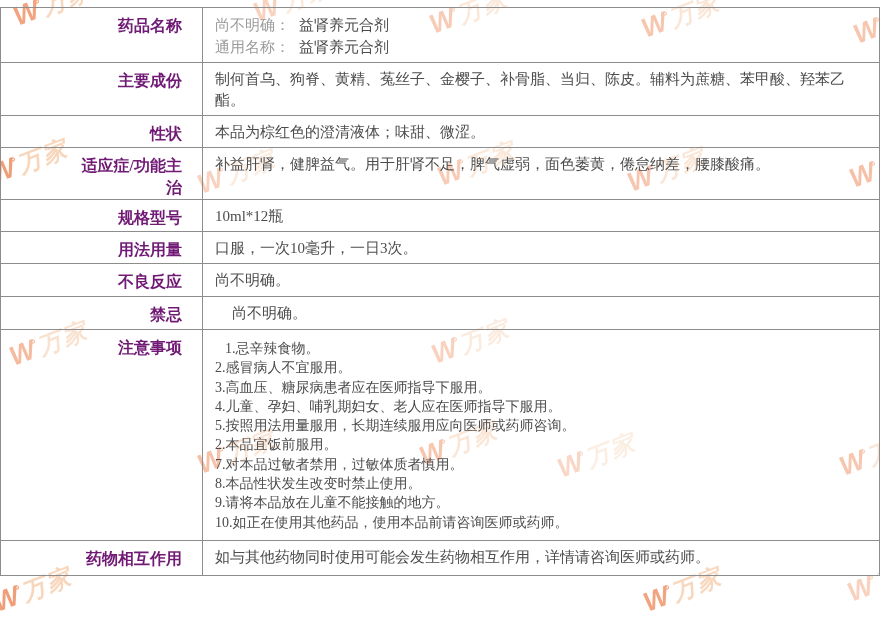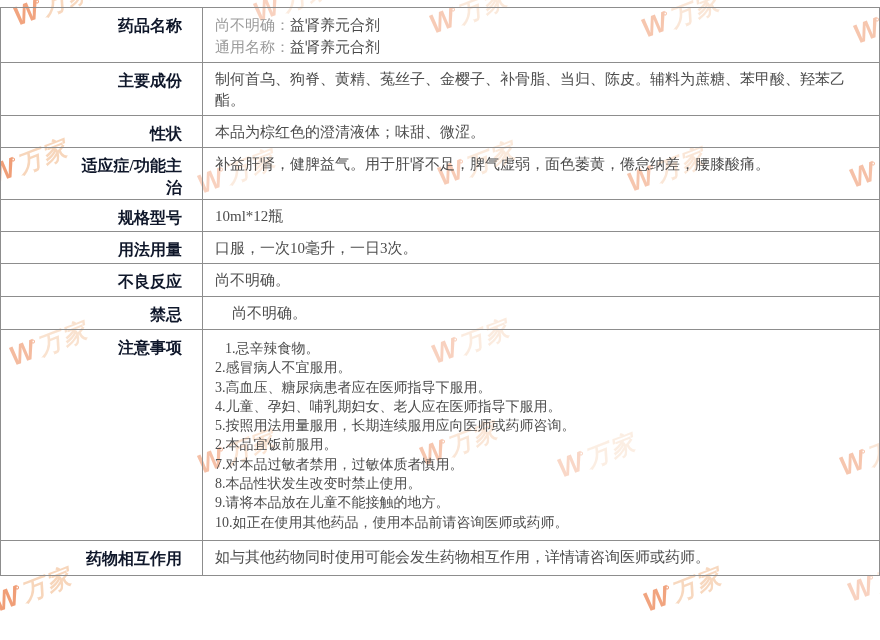--- a/index.html
+++ b/index.html
@@ -38,32 +38,32 @@
     border:1px solid #8d8d8d;
     vertical-align:top;
     background:transparent;
   }
   td.lbl {
     width:202px;
     text-align:right;
     font-weight:bold;
     font-size:16px;
     line-height:22px;
-    color:#0f172a;
+    color:#701a75;
     padding:7px 20px 0 68px;
   }
   td.ct {
     font-size:15px;
     line-height:21px;
     color:#4c4c4c;
     padding:6px 28px 4px 12px;
   }
   .pair-line { line-height:22px; }
   .pair-key  { color:#9b9b9b; }
-  .pair-val  { color:#4a4a4a; }
+  .pair-val  { color:#4a4a4a; margin-left:9px; }
   tr.r1  td { height:48px; }
   tr.r2  td { height:43px; }
   tr.r3  td { height:29px; }
   tr.r4  td { height:48px; }
   tr.r5  td { height:31px; }
   tr.r6  td { height:31px; }
   tr.r7  td { height:33px; }
   tr.r8  td { height:33px;padding-left:29px; }
   tr.r9  td { height:211px; }
   tr.r10 td { height:35px; }

